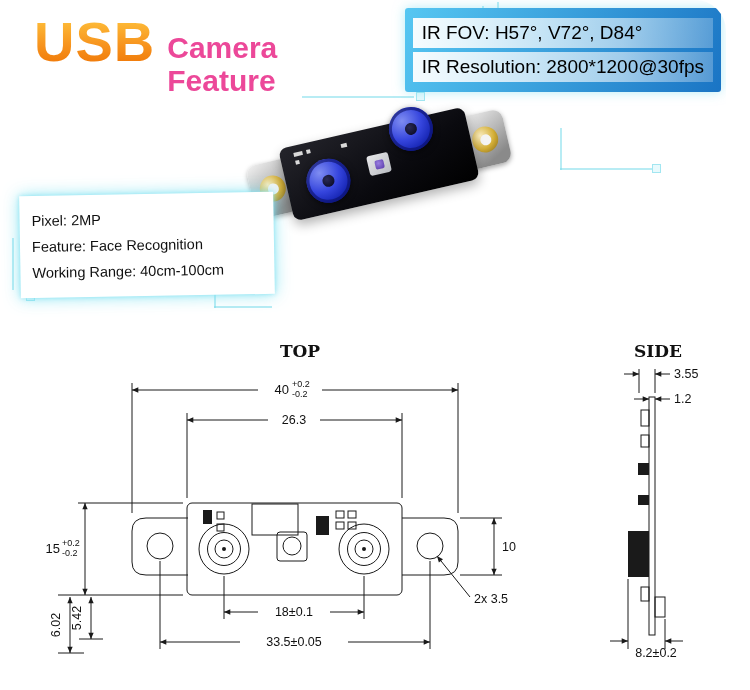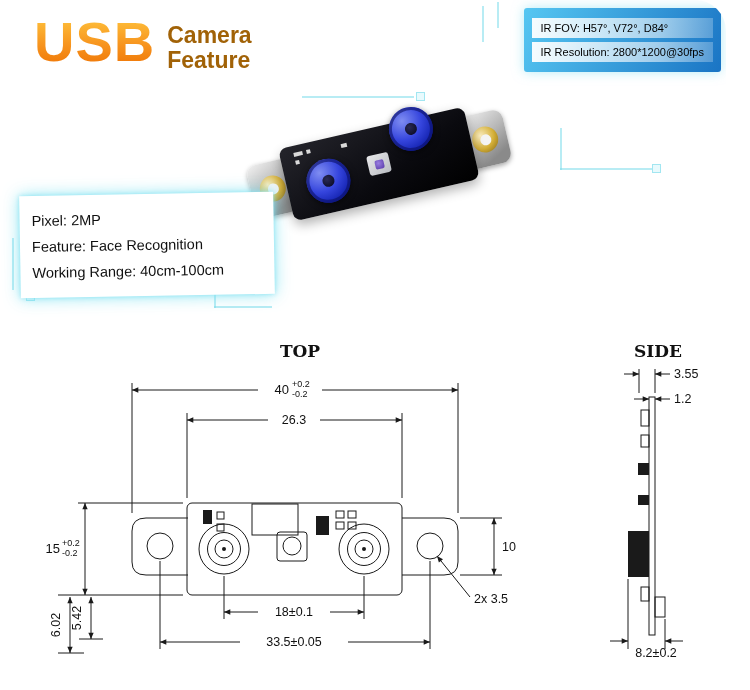--- a/index.html
+++ b/index.html
@@ -4,27 +4,27 @@
 <style>
   html,body { margin:0; padding:0; background:#fff; }
   .canvas { position:relative; width:726px; height:690px; background:#ffffff; overflow:hidden;
             font-family:"Liberation Sans", sans-serif;border-radius:31px; }
 
   
   .logo { position:absolute; left:34px; top:14px; display:flex; align-items:flex-start; gap:12px; }
   .logo-main { font-size:56px; font-weight:bold; line-height:1; letter-spacing:1px;
                background:linear-gradient(180deg,#ffc63f 0%,#f7941e 55%,#ee7203 100%);
                -webkit-background-clip:text; background-clip:text; color:transparent; }
-  .logo-sub { margin-top:9px; font-size:23px; font-weight:bold; color:#a16207; line-height:1.1; }
+  .logo-sub { margin-top:17px; font-size:30px; font-weight:bold; color:#ec4899; line-height:1.1; }
 
   
   .spec-right { position:absolute; top:8px; right:5px; padding:6px 8px; border-radius:3px;
                 background:linear-gradient(115deg,#56c7f2 0%,#1a74c4 100%);
                 box-shadow:0 0 12px rgba(120,220,240,.55); }
-  .spec-right .line { font-size:11px; color:#000; padding:4px 9px; margin:4px 0; white-space:nowrap;
+  .spec-right .line { font-size:19px; color:#000; padding:4px 9px; margin:4px 0; white-space:nowrap;
                 background:linear-gradient(90deg,rgba(255,255,255,.95) 0%,rgba(255,255,255,.55) 70%,rgba(255,255,255,.25) 100%); }
 
   
   .spec-left { position:absolute; left:20px; top:194px; width:230px; padding:7px 12px; background:#fff;
                transform:rotate(-1deg);
                box-shadow:0 0 16px rgba(120,225,240,.85), 0 0 4px rgba(150,230,245,.9); }
   .spec-left .line { font-size:14.5px; color:#101010; margin:10px 0; white-space:nowrap; }
 
   
   .module { position:absolute; left:248px; top:122px; width:262px; height:84px;

